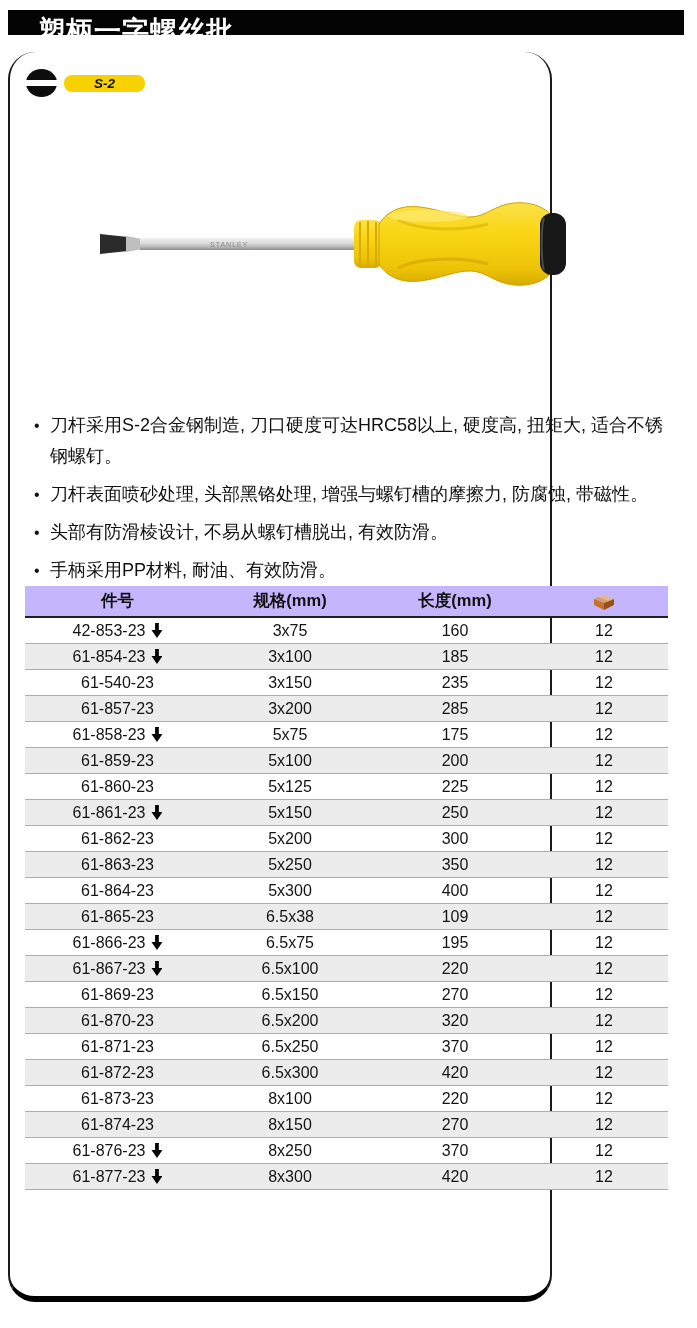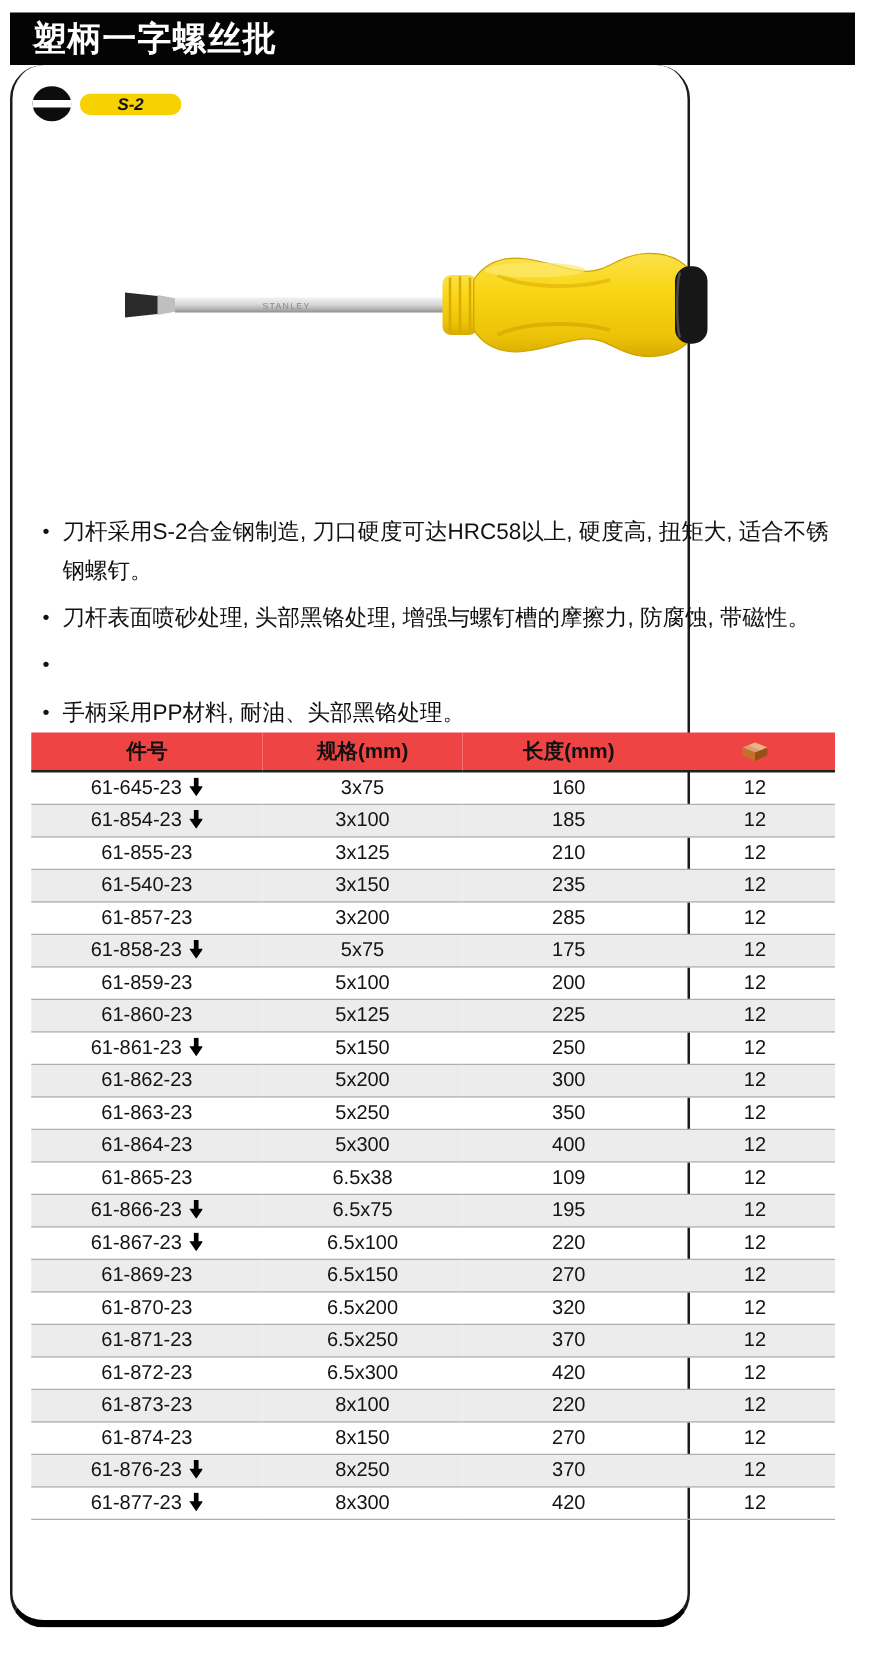--- a/index.html
+++ b/index.html
@@ -2,23 +2,23 @@
 <html><head>
 <meta charset="utf-8">
 <style>
   html,body { margin:0; padding:0; background:#ffffff; }
   .page {
     position:relative; width:697px; height:1328px; background:#ffffff;
     font-family:"Liberation Sans","DejaVu Sans",sans-serif; overflow:hidden;
   }
   
   .title-bar {
-    position:absolute; left:8px; top:10px; width:676px; height:42px;
+    position:absolute; left:8px; top:10px; width:676px; height:25px;
     background:#040404; color:#ffffff;
-    font-size:27px; font-weight:bold; line-height:43px; padding-left:18px;
+    font-size:27px; font-weight:bold; line-height:43px; padding-left:30px;
     box-sizing:border-box; letter-spacing:1px;
   }
   
   .content-box {
     position:absolute; left:8px; top:52px; width:544px; height:1250px;
     border-left:2px solid #1a1a1a; border-right:2px solid #1a1a1a;
     border-bottom:6px solid #000000; box-sizing:border-box; background:#fff;border-radius:27px;
   }
   
   .badge-row { position:absolute; top:17px; left:16px; display:flex; align-items:center; gap:7px; }
@@ -37,21 +37,21 @@
   
   .spec-table {
     position:absolute; top:534px; left:15px; width:643px;
     border-collapse:collapse; table-layout:fixed;
   }
   .spec-table col.c1 { width:185px; }
   .spec-table col.c2 { width:160px; }
   .spec-table col.c3 { width:170px; }
   .spec-table col.c4 { width:128px; }
   .spec-table th {
-    background:#ef4444; height:30px; font-size:16.5px; font-weight:bold; color:#111;
+    background:#c4b5fd; height:30px; font-size:16.5px; font-weight:bold; color:#111;
     border-bottom:2px solid #1f1f1f; text-align:center; padding:0;margin-left:27px;
   }
   .spec-table td {
     height:26px; box-sizing:border-box; padding:0; text-align:center;
     font-size:16px; color:#141414; border-bottom:1px solid #aeaeae; line-height:25px;
   }
   .spec-table tbody tr:nth-child(even) td { background:#ececec; }
   .arrow-down {
     display:inline-block; width:11px; height:15px; background:#000;
     margin-left:6px; vertical-align:-2px;
@@ -127,24 +127,25 @@
         <li>
           <span class="bullet">•</span>
           <span>刀杆采用S-2合金钢制造, 刀口硬度可达HRC58以上, 硬度高, 扭矩大, 适合不锈钢螺钉。</span>
         </li>
         <li>
           <span class="bullet">•</span>
           <span>刀杆表面喷砂处理, 头部黑铬处理, 增强与螺钉槽的摩擦力, 防腐蚀, 带磁性。</span>
         </li>
         <li>
           <span class="bullet">•</span>
+          <span>头部有防滑棱设计, 不易从螺钉槽脱出, 有效防滑。</span>
         </li>
         <li>
           <span class="bullet">•</span>
-          <span>手柄采用PP材料, 耐油、头部黑铬处理。</span>
+          <span>手柄采用PP材料, 耐油、有效防滑。</span>
         </li>
       </ul>
 
     <table class="spec-table">
       <colgroup>
           <col class="c1">
           <col class="c2">
           <col class="c3">
           <col class="c4">
         </colgroup>
@@ -160,38 +161,32 @@
                 <polygon points="2,6 12,10 12,17 2,12" fill="#c4712c"></polygon>
                 <polygon points="22,6 12,10 12,17 22,12" fill="#9a4f16"></polygon>
                 <polygon points="2,6 6,4 16,8 12,10" fill="#8a421059" opacity="0.55"></polygon>
               </svg>
             </span>
           </th>
         </tr>
       </thead>
       <tbody>
           <tr>
-            <td><span>61-645-23</span><span class="arrow-down"></span></td>
+            <td><span>42-853-23</span><span class="arrow-down"></span></td>
             <td>3x75</td>
             <td>160</td>
             <td>12</td>
           </tr>
           <tr>
             <td><span>61-854-23</span><span class="arrow-down"></span></td>
             <td>3x100</td>
             <td>185</td>
             <td>12</td>
           </tr>
           <tr>
-            <td><span>61-855-23</span></td>
-            <td>3x125</td>
-            <td>210</td>
-            <td>12</td>
-          </tr>
-          <tr>
             <td><span>61-540-23</span></td>
             <td>3x150</td>
             <td>235</td>
             <td>12</td>
           </tr>
           <tr>
             <td><span>61-857-23</span></td>
             <td>3x200</td>
             <td>285</td>
             <td>12</td>

